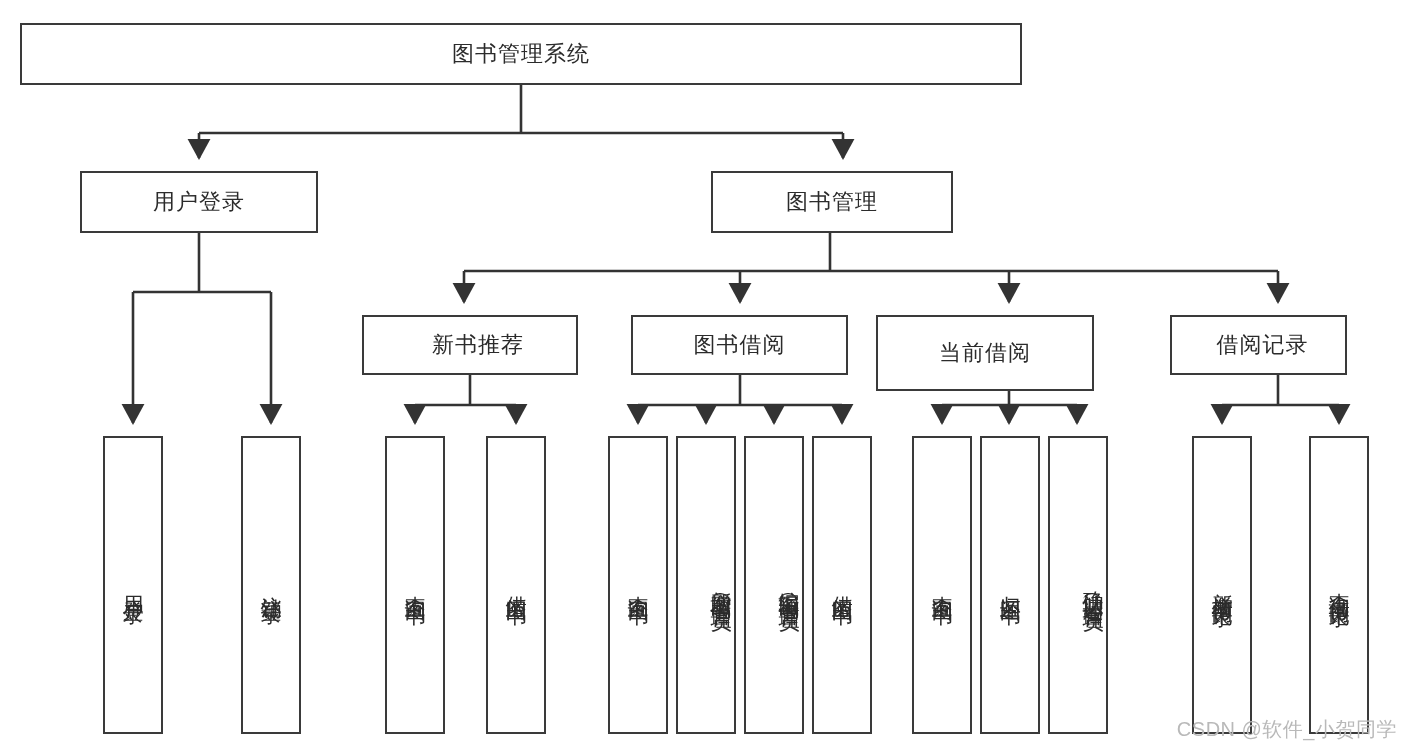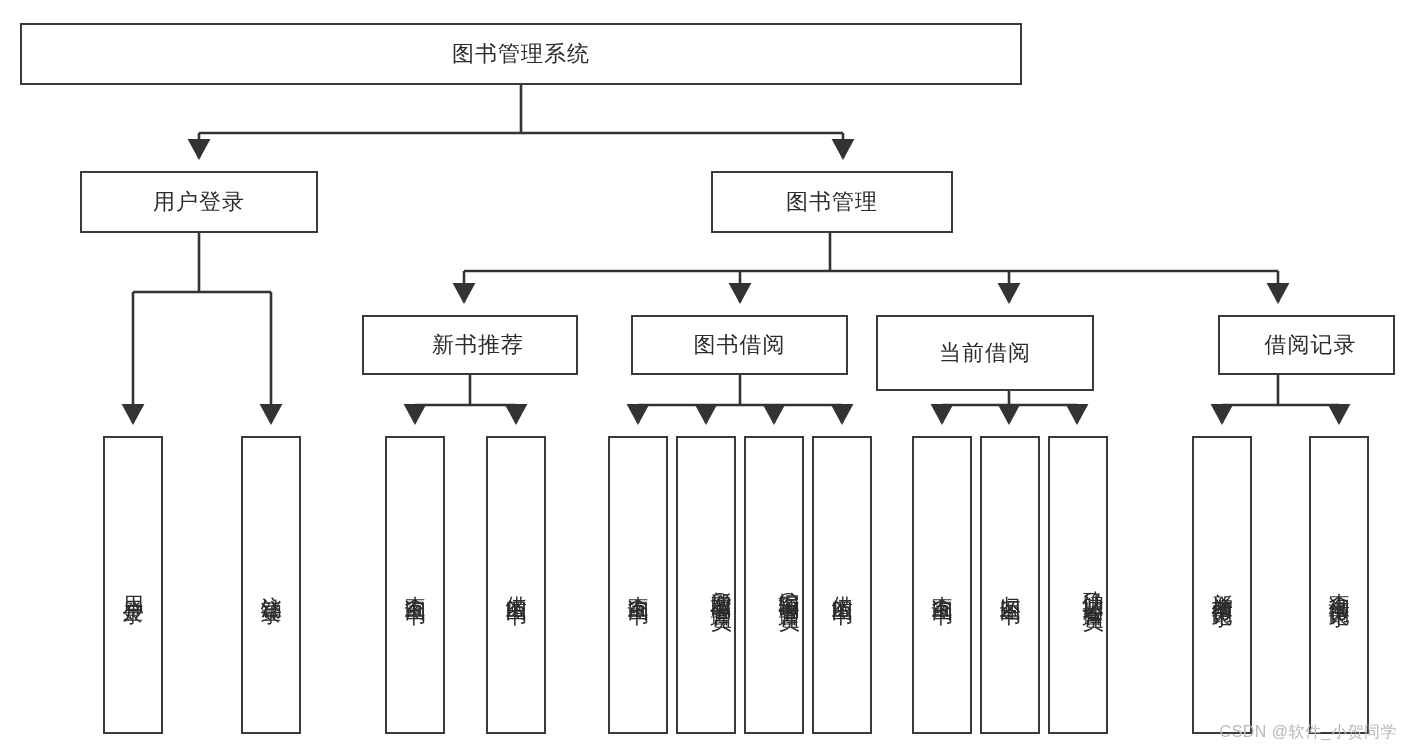--- a/index.html
+++ b/index.html
@@ -54,21 +54,21 @@
   }
   .node-v.pad-mid {
     justify-content: center;
     align-items: center;
     padding-top: 0;
   }
   .watermark {
     position: absolute;
     right: 8px;
     bottom: 4px;
-    font-size: 16px;
+    font-size: 20px;
     color: #b9b9b9;
     white-space: nowrap;
     letter-spacing: 0.5px;
   }
 </style>
 </head>
 <body>
 
 <div id="canvas">
 
@@ -127,21 +127,21 @@
   <div class="node node-h" style="left:80px; top:171px; width:238px; height:62px;">用户登录</div>
 
   <div class="node node-h" style="left:711px; top:171px; width:242px; height:62px;">图书管理</div>
 
   <div class="node node-h" style="left:362px; top:315px; width:216px; height:60px;padding-left:16px;">新书推荐</div>
 
   <div class="node node-h" style="left:631px; top:315px; width:217px; height:60px;text-align:center;">图书借阅</div>
 
   <div class="node node-h" style="left:876px; top:315px; width:218px; height:76px;">当前借阅</div>
 
-  <div class="node node-h" style="left:1218px; top:315px; width:177px; height:60px;padding-left:8px;">借阅记录</div>
+  <div class="node node-h" style="left:1170px; top:315px; width:177px; height:60px;padding-left:8px;">借阅记录</div>
 
   <div class="node node-v pad-mid" style="left:103px; top:436px; width:60px; height:298px;">用户登录</div>
 
   <div class="node node-v pad-mid" style="left:241px; top:436px; width:60px; height:298px;">注销登录</div>
 
   <div class="node node-v pad-mid" style="left:385px; top:436px; width:60px; height:298px;">查询图书</div>
 
   <div class="node node-v pad-mid" style="left:486px; top:436px; width:60px; height:298px;">借阅图书</div>
 
   <div class="node node-v pad-mid" style="left:608px; top:436px; width:60px; height:298px;">查询图书</div>

